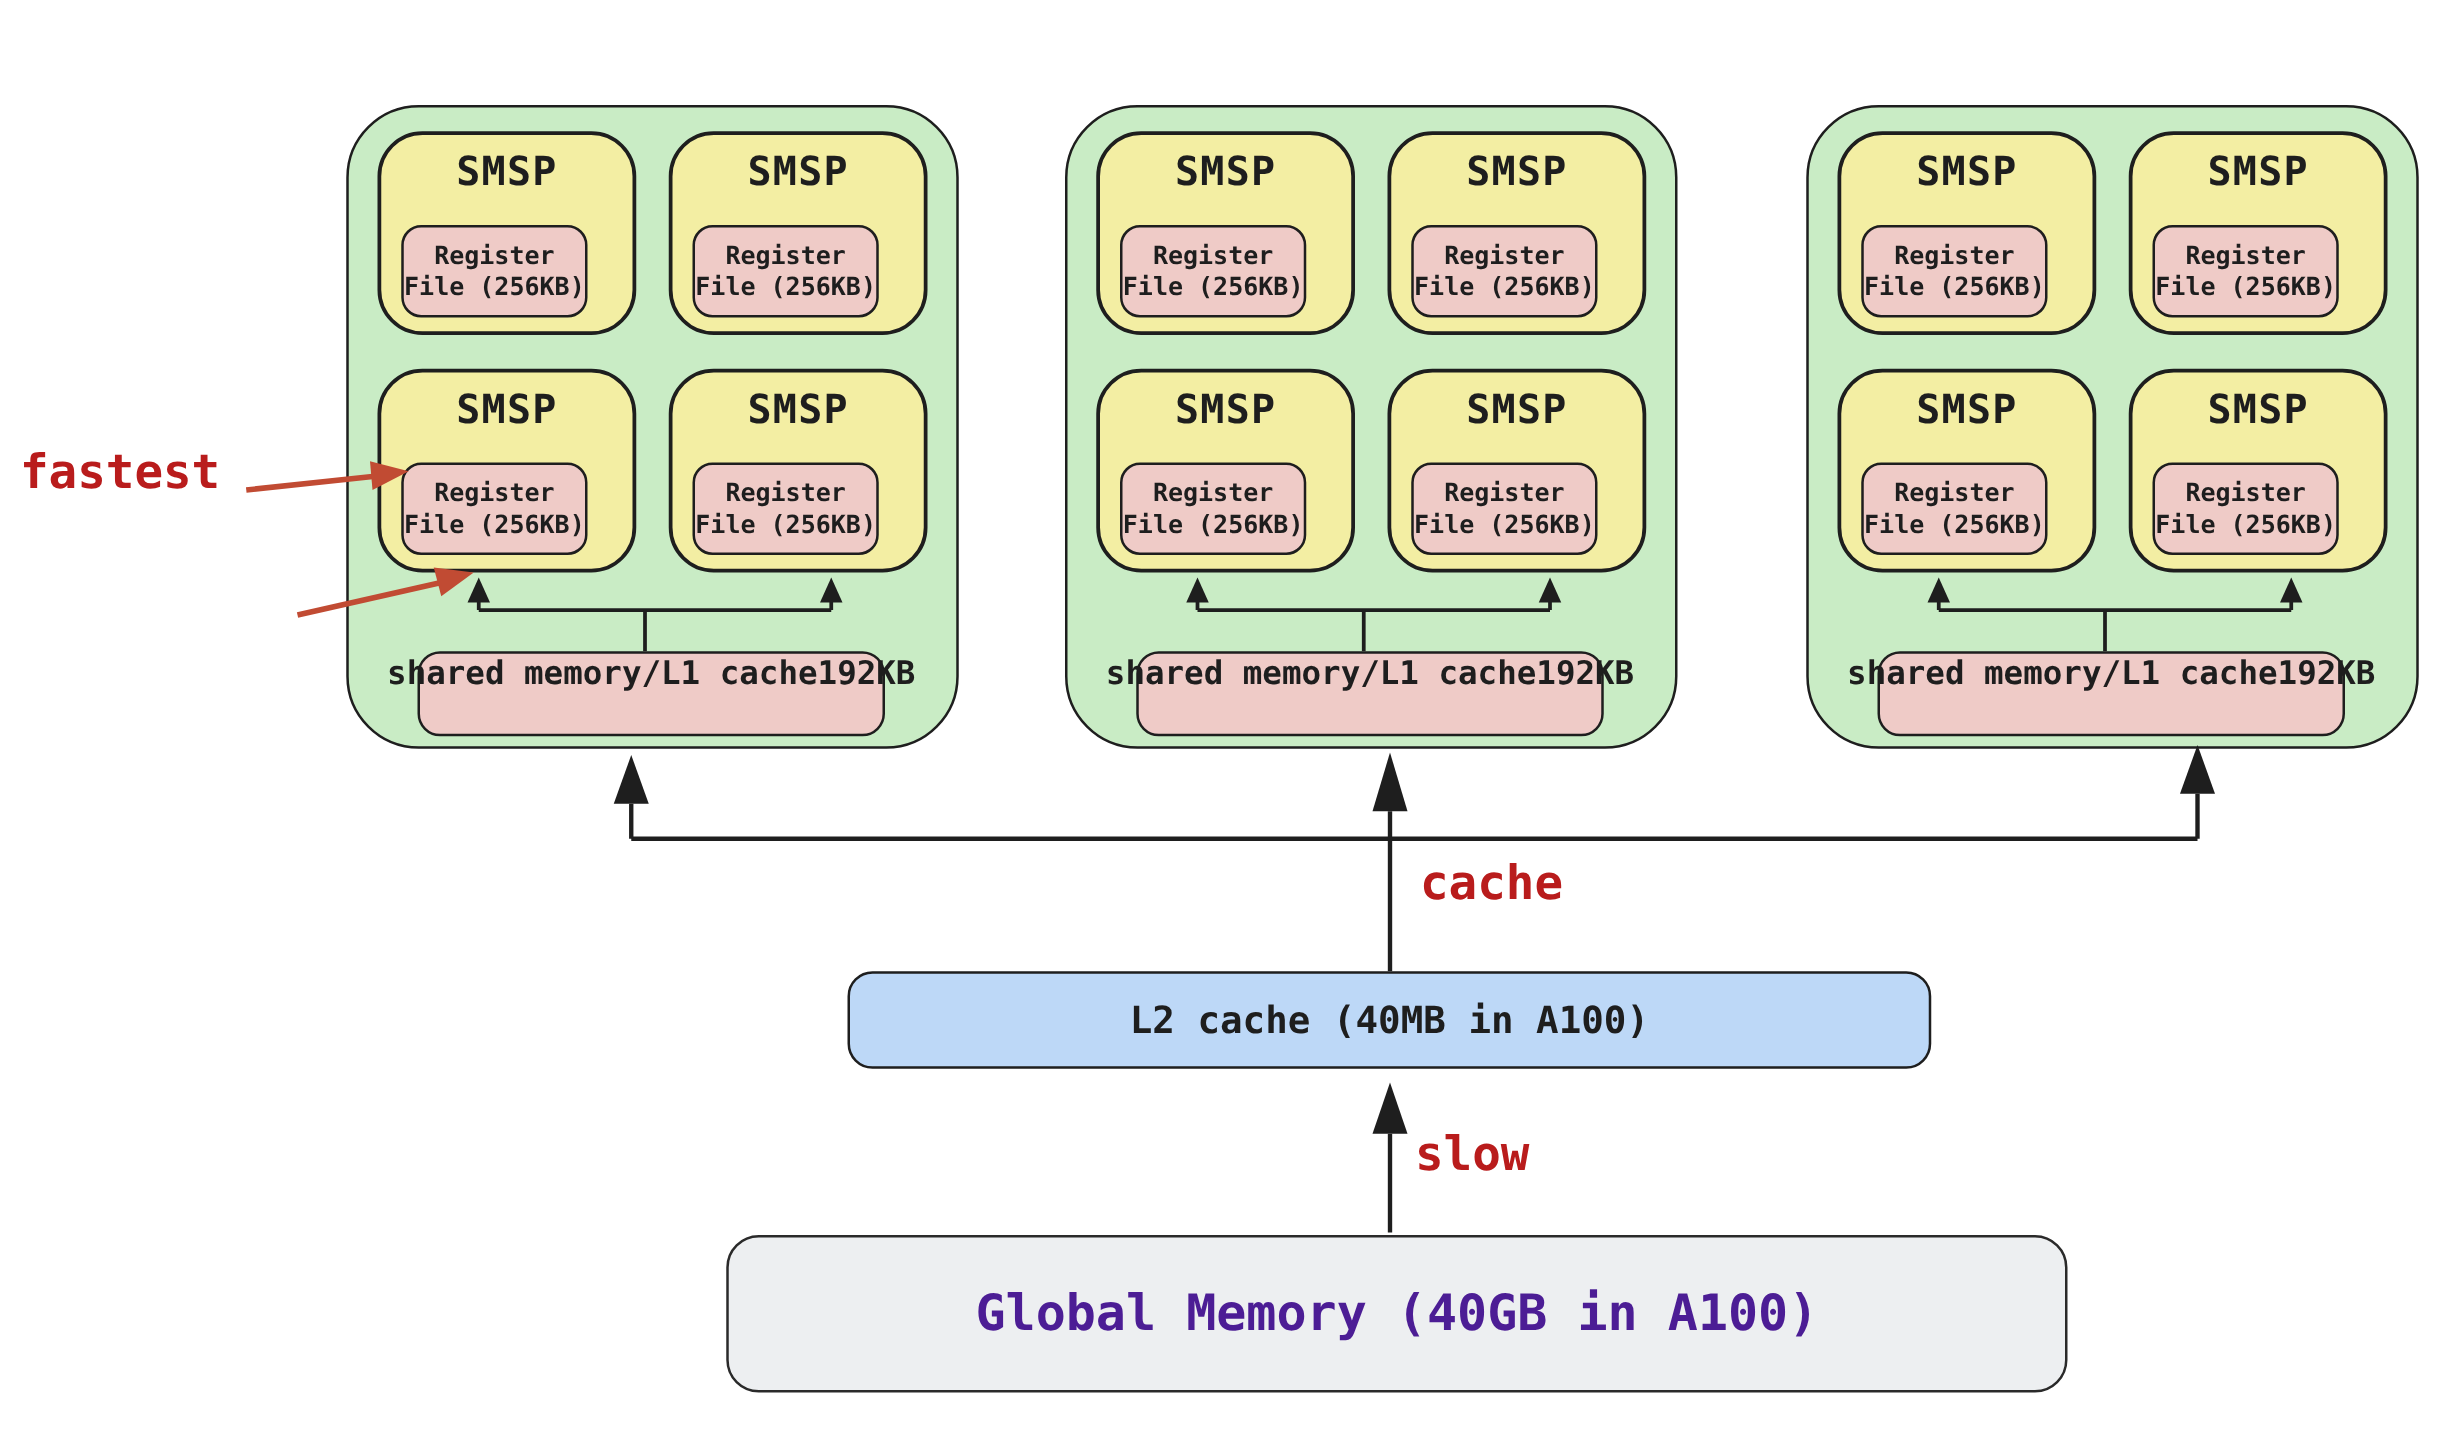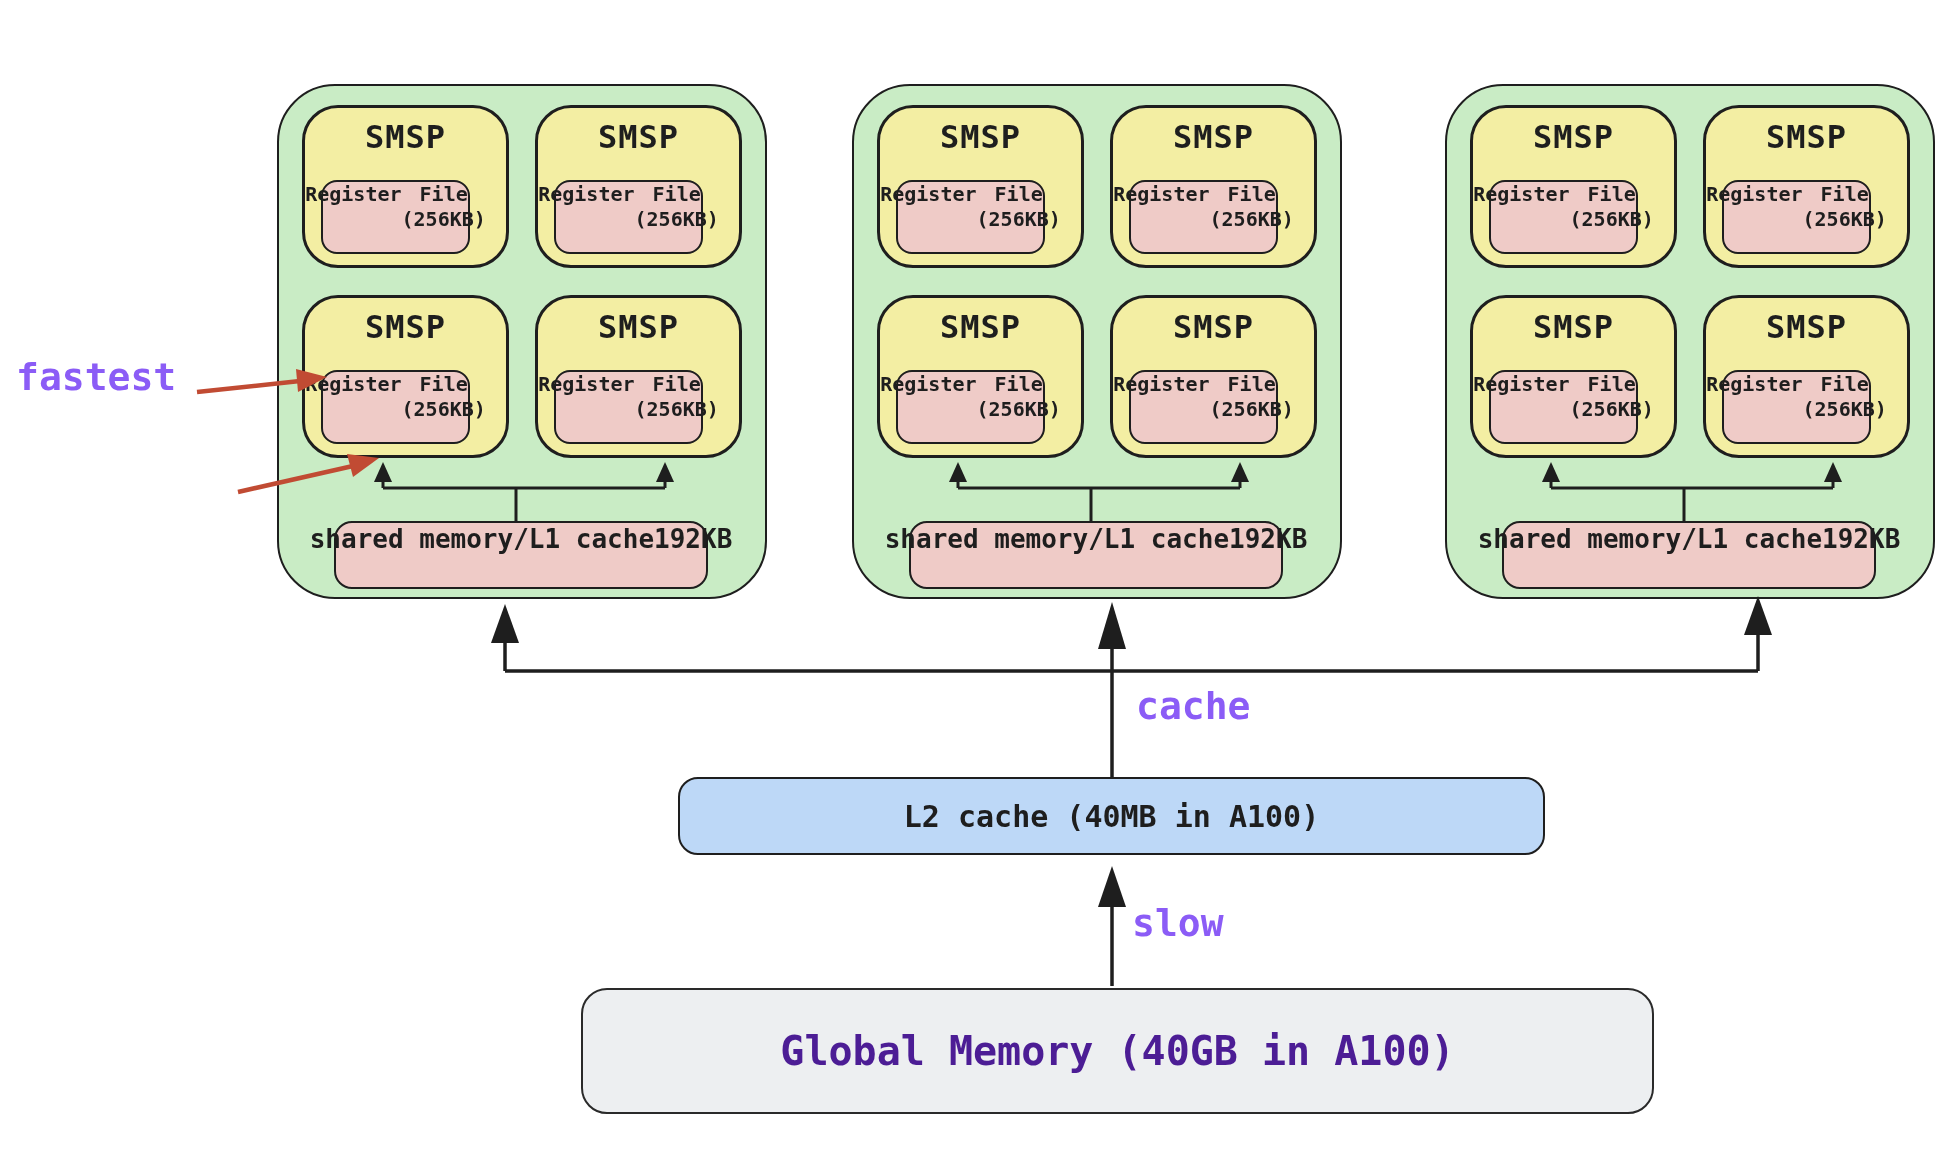--- a/index.html
+++ b/index.html
@@ -13,21 +13,21 @@
 
   
   .smsp{position:absolute;width:207px;height:163px;background:#f3eea3;
         border:3px solid #1e1e1e;border-radius:36px;box-sizing:border-box;text-align:center;}
   .p1{left:23px;top:19px}.p2{left:256px;top:19px}.p3{left:23px;top:209px}.p4{left:256px;top:209px}
   .smsp-title{margin-top:10px;font-size:32px;font-weight:bold;color:#1e1e1e;letter-spacing:1px;}
 
   
   .reg{position:absolute;left:16px;top:72px;width:149px;height:74px;background:#efcbc7;
        border:2.5px solid #1e1e1e;border-radius:16px;box-sizing:border-box;
-       display:flex;justify-content:center;}
+       display:flex;flex-direction:column;justify-content:center;}
   .reg-line{font-size:20px;font-weight:bold;color:#1e1e1e;line-height:25px;text-align:center;}
 
   
   .shared{position:absolute;left:55px;top:435px;width:374px;height:68px;background:#efcbc7;
           border:2.5px solid #1e1e1e;border-radius:18px;box-sizing:border-box;
           display:flex;flex-direction:row;justify-content:center;}
   .shared-line{font-size:26px;font-weight:bold;color:#1e1e1e;line-height:32px;text-align:center;white-space:nowrap;}
 
   
   .conn{position:absolute;left:0;top:372px;width:490px;height:64px;}
@@ -47,21 +47,21 @@
       font-size:40px;font-weight:bold;color:#4c1d95;white-space:nowrap;}
 
   
   .overlay{position:absolute;left:0;top:0;width:1958px;height:1150px;pointer-events:none;}
   .blk{stroke:#1e1e1e;stroke-width:3.5;fill:none;}
   .blkhead{fill:#1e1e1e;stroke:none;}
   .red{stroke:#c14b33;stroke-width:4.5;fill:none;}
   .redhead{fill:#c14b33;stroke:none;}
 
   
-  .note{position:absolute;font-size:38px;font-weight:bold;color:#8b5cf6;white-space:nowrap;text-align:right;}
+  .note{position:absolute;font-size:38px;font-weight:bold;color:#b91c1c;white-space:nowrap;text-align:right;}
   .n-fastest{left:16px;top:355px;}
   .n-veryfast{left:2px;top:472px;}
   .n-fast{left:1136px;top:684px;}
   .n-slow{left:1132px;top:901px;}
 </style>
 </head>
 <body>
 
 <div class="canvas">
 

